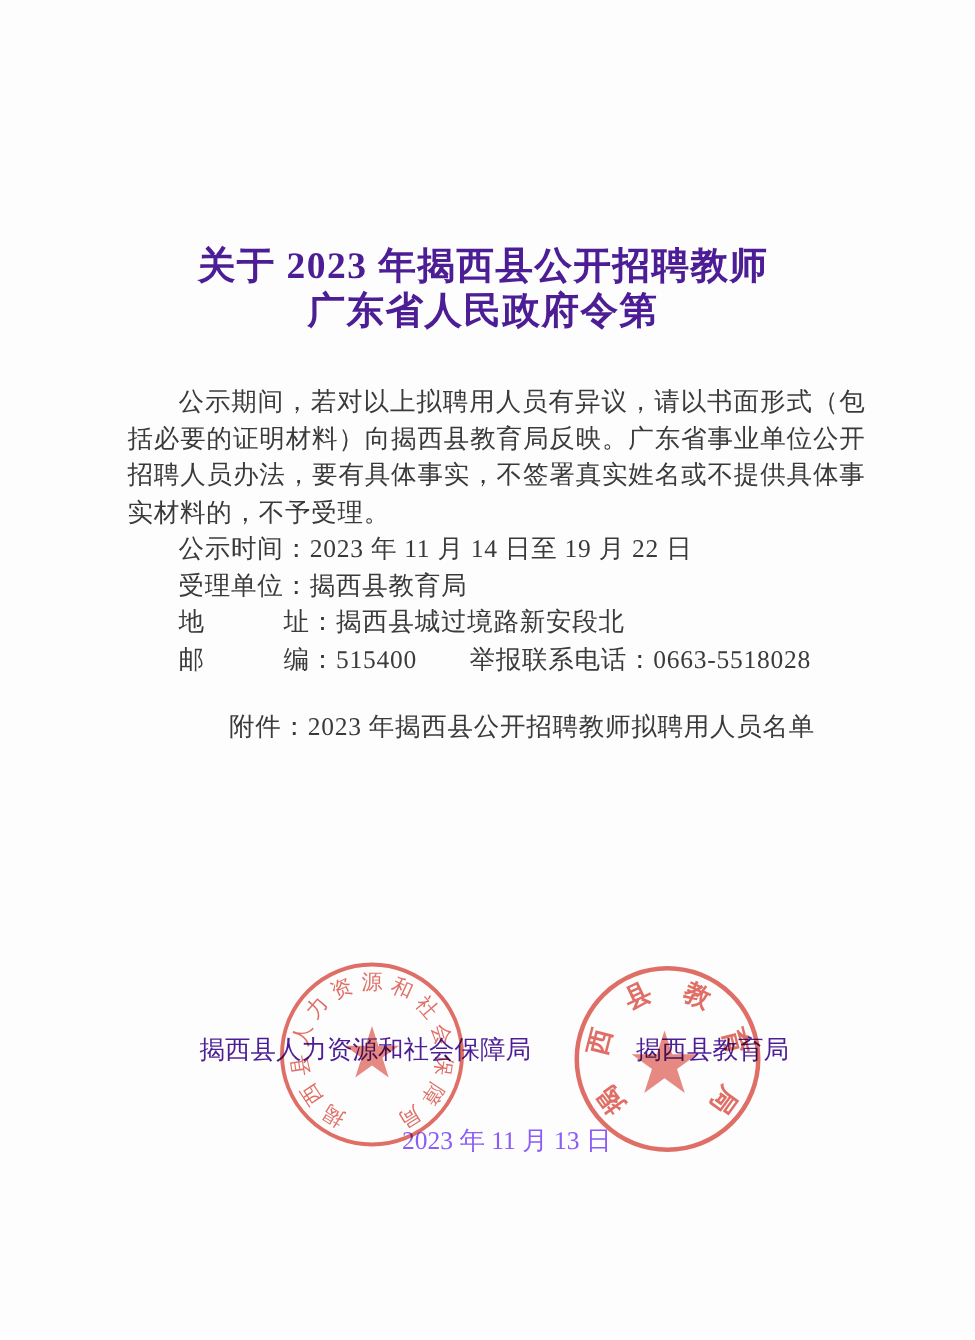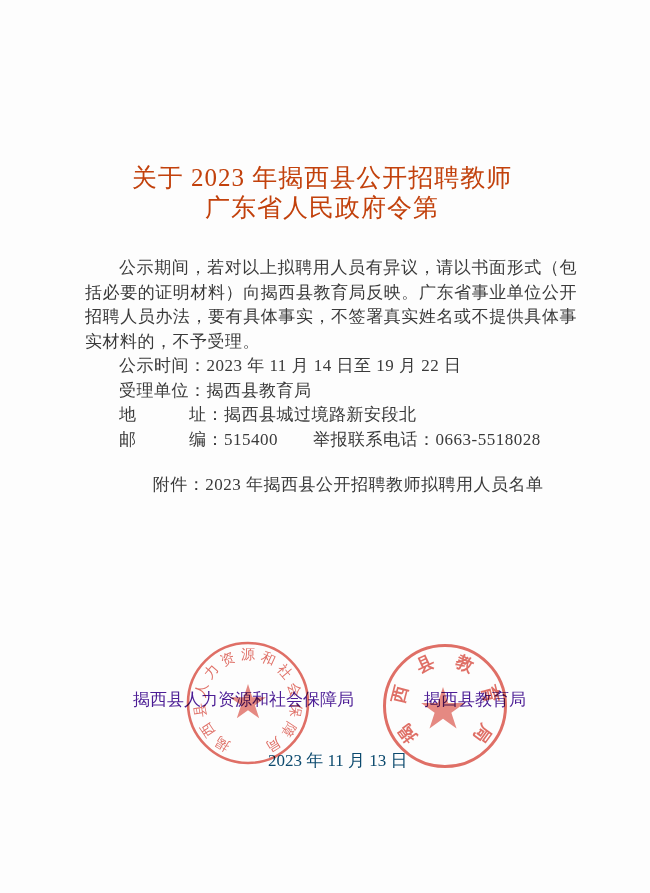--- a/index.html
+++ b/index.html
@@ -12,22 +12,22 @@
     font-family: "Liberation Serif", "DejaVu Serif", serif;
     color: #3a3a3a;
   }
   .doc-title {
     position: absolute;
     top: 163px;
     left: 0;
     width: 644px;
     text-align: center;
     font-size: 25px;
-    font-weight: normal;
-    color: #c2410c;
+    font-weight: bold;
+    color: #4c1d95;
     line-height: 30px;
     letter-spacing: 1px;
   }
   .content {
     position: absolute;
     top: 256px;
     left: 85px;
     width: 492px;
     font-size: 17px;
     line-height: 24.5px;
@@ -59,21 +59,21 @@
     text-align: center;
   }
   .issuer-left { left: 133px; }
   .issuer-right { left: 424px; }
   .doc-date {
     position: absolute;
     top: 749px;
     left: 268px;
     font-size: 17px;
     white-space: nowrap;
-    color: #0c4a6e;
+    color: #8b5cf6;
   }
   .seal {
     position: absolute;
     mix-blend-mode: multiply;
     opacity: 0.88;
     pointer-events: none;
   }
   .seal-left { left: 185px; top: 640px; }
   .seal-right { left: 381px; top: 642px; }
   .seal svg text {

